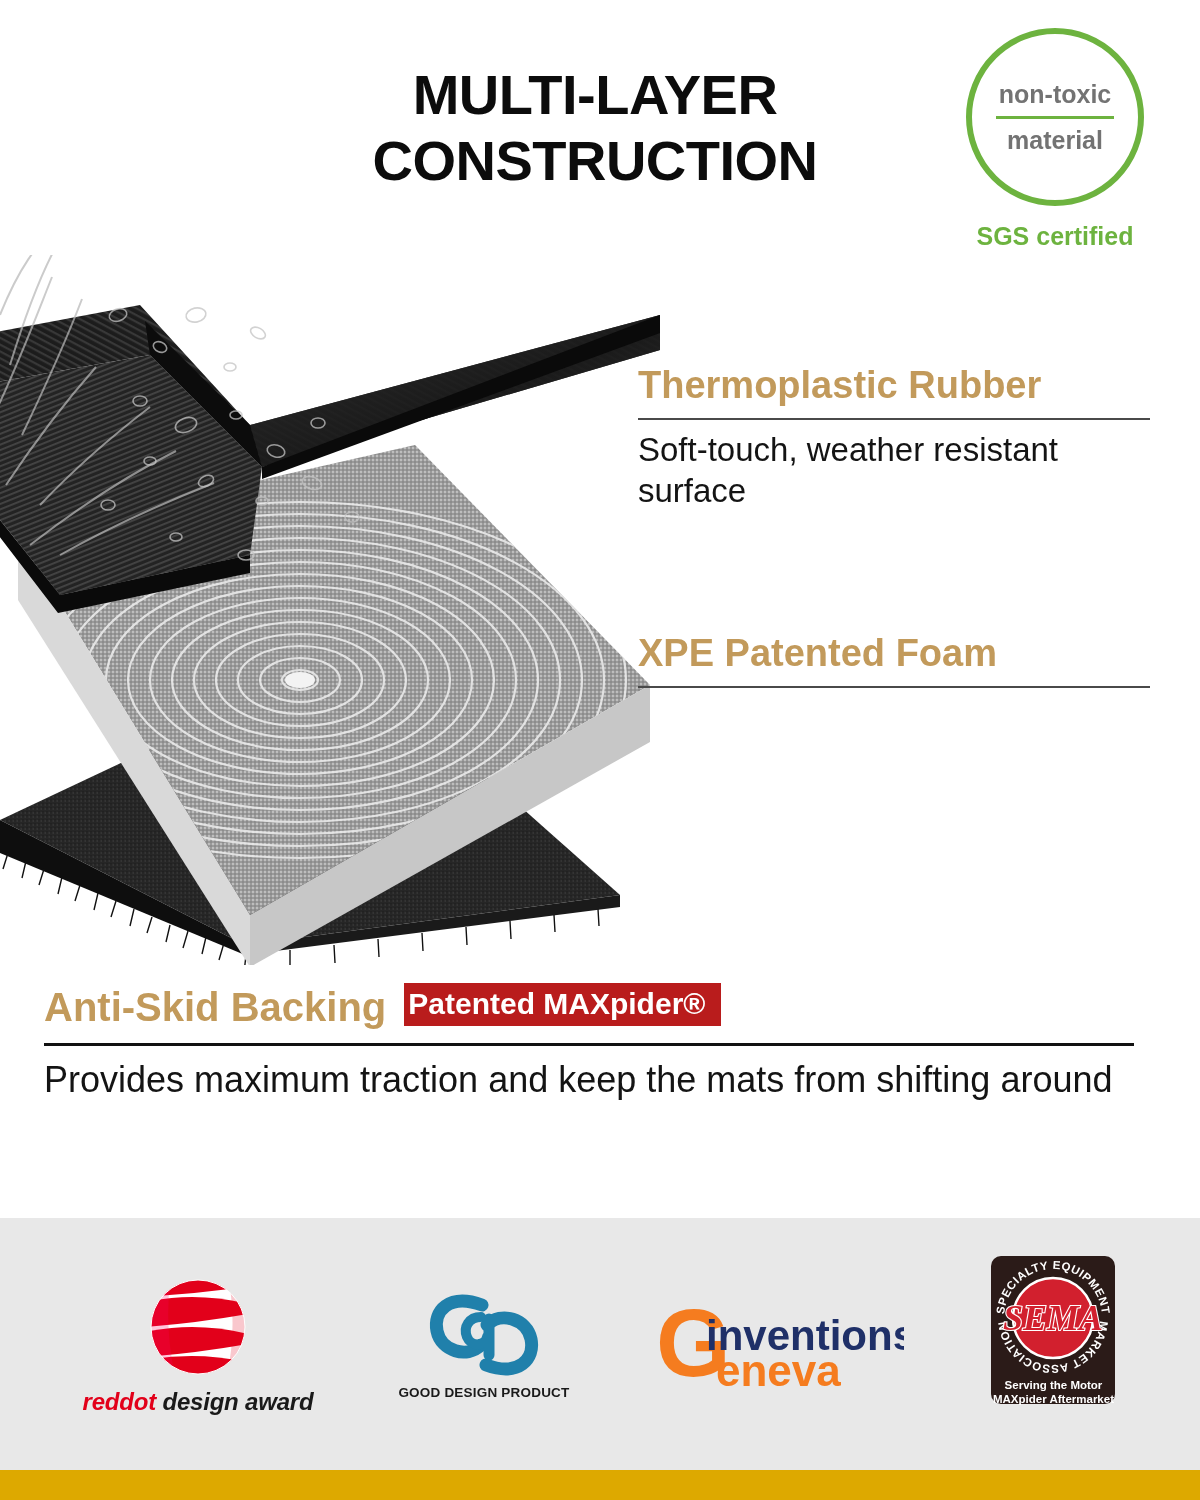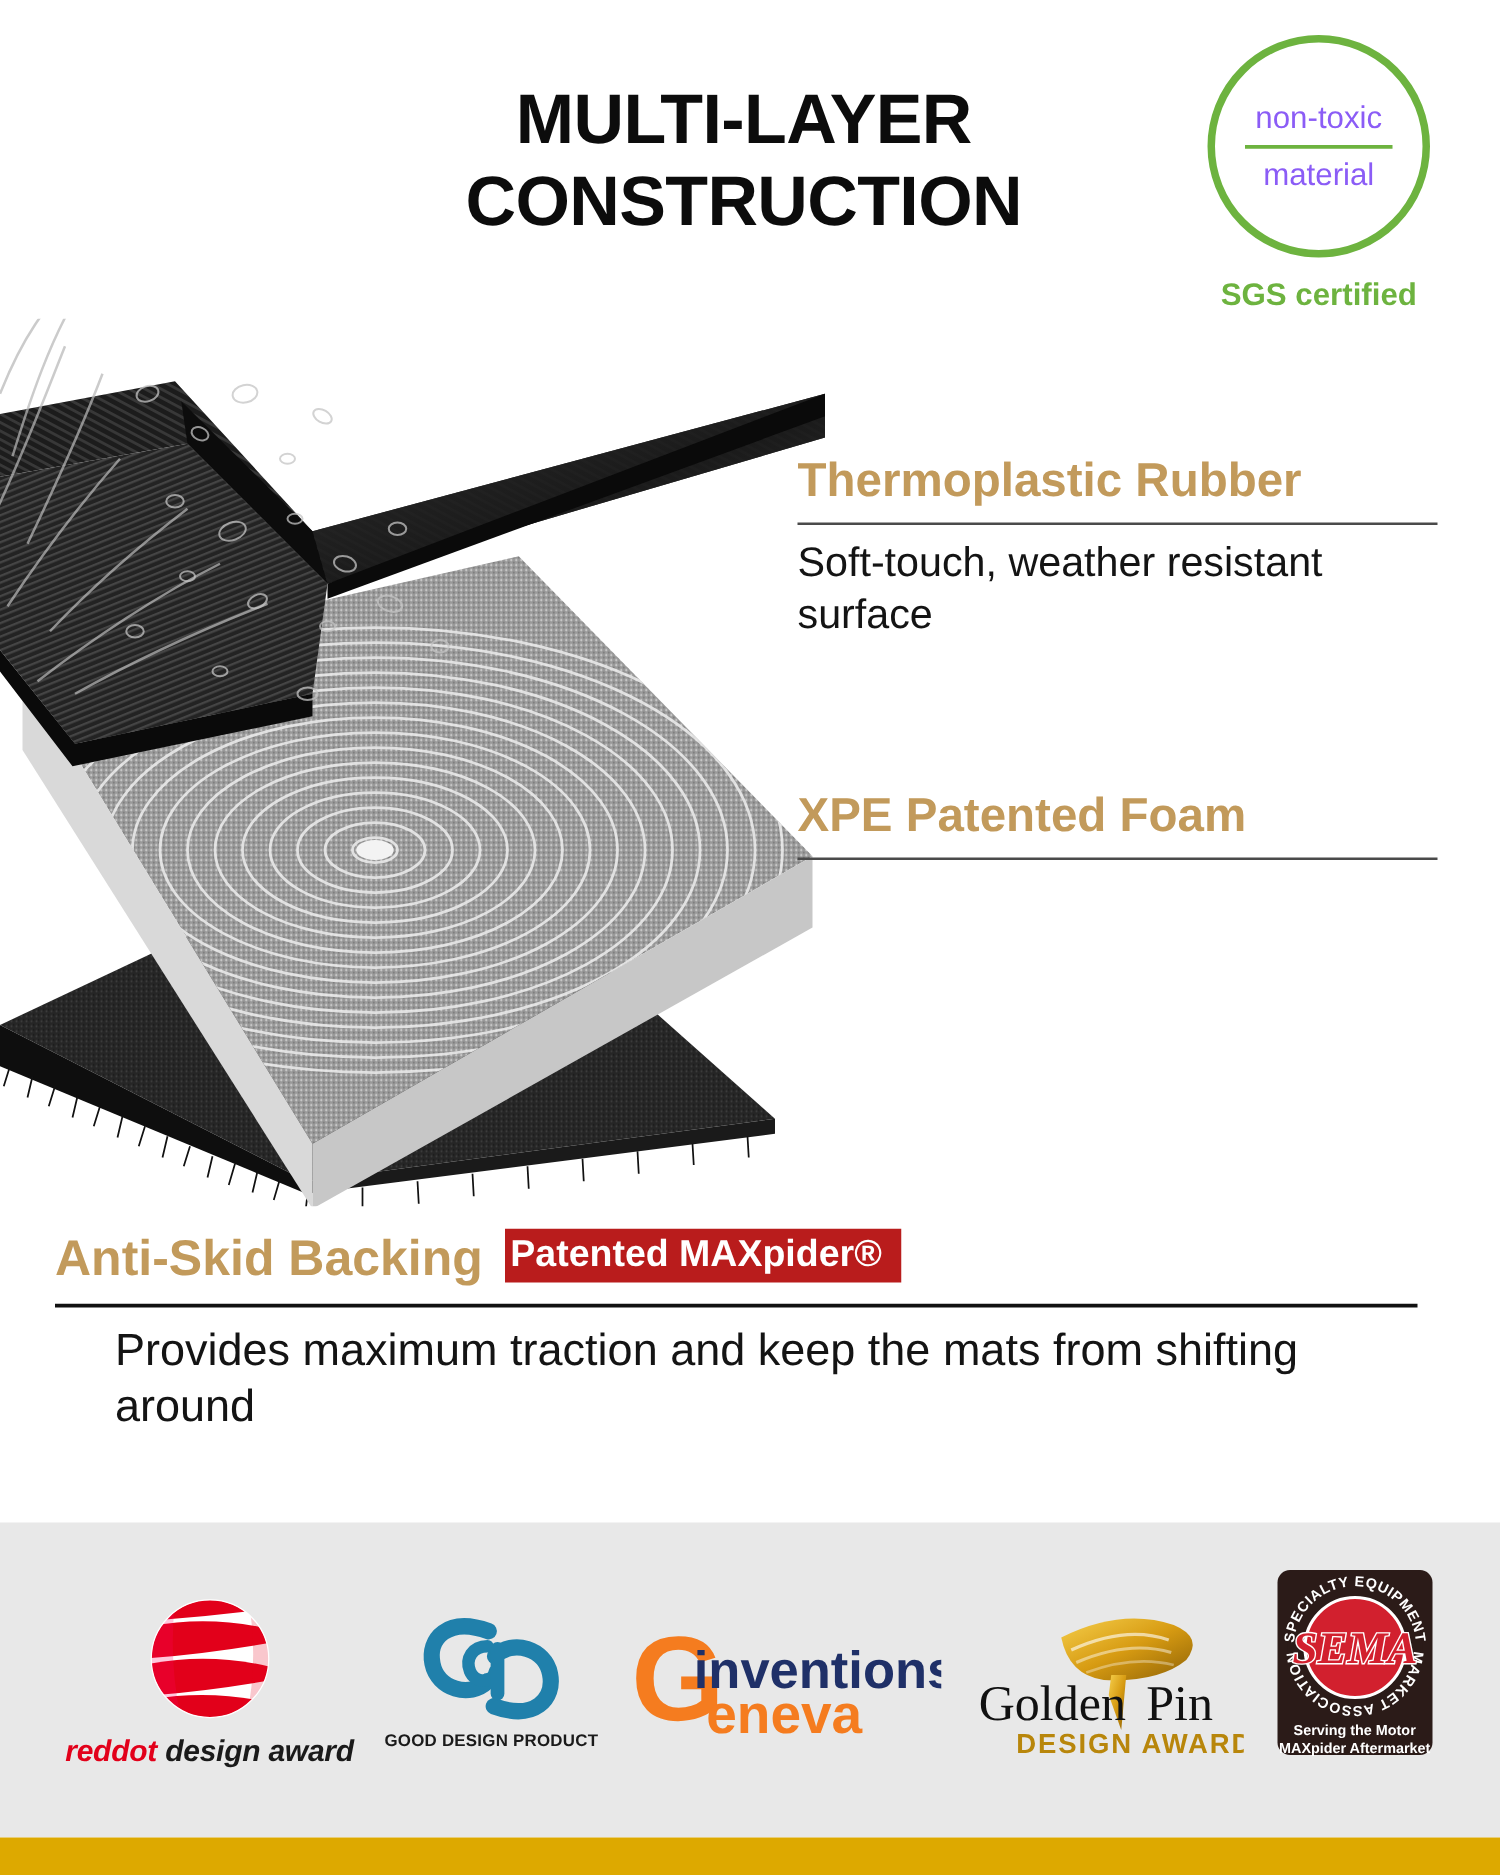--- a/index.html
+++ b/index.html
@@ -27,21 +27,21 @@
   .badge-wrap { position: absolute; left: 950px; top: 28px; width: 210px; }
   .badge-circle {
     width: 178px; height: 178px;
     margin: 0 auto;
     border: 6px solid #6DB33F;
     border-radius: 50%;
     display: flex; flex-direction: column;
     align-items: center; justify-content: center;
   }
   .badge-line1, .badge-line2 {
-    color: #8b5cf6; font-weight: normal; font-size: 25px; line-height: 1.15;
+    color: #737373; font-weight: bold; font-size: 25px; line-height: 1.15;
   }
   .badge-rule {
     width: 118px; height: 3px; background: #6DB33F; margin: 7px 0;
   }
   .badge-caption {
     margin-top: 16px; text-align: center;
     color: #6DB33F; font-weight: bold; font-size: 25px;
   }
 
   
@@ -70,21 +70,21 @@
   #sec-skid .sec-head { font-size: 40px; }
   .patent-badge {
     background: #b91c1c; color: #ffffff;
     font-size: 30px; font-weight: bold;
     padding: 4px 16px 6px 4px;
     line-height: 1.1;
     white-space: nowrap;
     position: relative; top: -3px;
   }
   #sec-skid .sec-rule { background: #111; height: 3px; margin-top: 14px; }
-  #sec-skid .sec-body { font-size: 36px; line-height: 1.24; margin-top: 12px; margin-left: 48px; }
+  #sec-skid .sec-body { font-size: 36px; line-height: 1.24; margin-top: 12px; }
 
   
   .footer {
     position: absolute; left: 0; top: 1218px;
     width: 1200px; height: 252px;
     background: #e8e8e8;
   }
   .logos {
     position: absolute; left: 0; top: 0; width: 1200px; height: 252px;
     display: flex; align-items: center; justify-content: space-around;
@@ -298,41 +298,20 @@
       </div>
 
       <div class="logo">
         <svg width="250" height="100" viewBox="0 0 250 100">
           <text x="2" y="82" font-family="Liberation Sans, sans-serif" font-size="96" font-weight="bold" fill="#F57C1F">G</text>
           <text x="52" y="56" font-family="Liberation Sans, sans-serif" font-size="42" font-weight="bold" fill="#1F3068">inventions</text>
           <text x="62" y="92" font-family="Liberation Sans, sans-serif" font-size="44" font-weight="bold" fill="#F57C1F">eneva</text>
         </svg>
       </div>
 
-      <div class="logo">
-        <svg width="218" height="128" viewBox="0 0 218 128">
-          <defs>
-            <linearGradient id="gp" x1="0" y1="0" x2="1" y2="1">
-              <stop offset="0%" stop-color="#F5CE4B"></stop>
-              <stop offset="50%" stop-color="#D79B12"></stop>
-              <stop offset="100%" stop-color="#8F6206"></stop>
-            </linearGradient>
-          </defs>
-          <g>
-            <path d="M72,30 Q120,6 162,20 Q186,30 172,48 Q150,66 106,64 Q78,60 72,30 Z" fill="url(#gp)"></path>
-            <path d="M80,40 Q124,20 158,32" fill="none" stroke="#fff" stroke-width="2.5" opacity="0.6"></path>
-            <path d="M84,50 Q126,32 160,42" fill="none" stroke="#fff" stroke-width="2.5" opacity="0.45"></path>
-            <path d="M92,58 Q130,44 162,52" fill="none" stroke="#fff" stroke-width="2.2" opacity="0.35"></path>
-            <path d="M112,60 L124,60 L120,104 L110,76 Z" fill="url(#gp)"></path>
-          </g>
-          <text x="6" y="96" font-family="Liberation Serif, serif" font-size="40" fill="#111">Golden</text>
-          <text x="140" y="96" font-family="Liberation Serif, serif" font-size="40" fill="#111">Pin</text>
-          <text x="36" y="122" font-family="Liberation Sans, sans-serif" font-size="22" font-weight="bold" fill="#B8860B" letter-spacing="1.5">DESIGN AWARD</text>
-        </svg>
-      </div>
 
       <div class="logo">
         <svg width="128" height="152" viewBox="0 0 128 152">
           <rect x="2" y="2" width="124" height="148" rx="10" fill="#2B1B18"></rect>
           <circle cx="64" cy="64" r="54" fill="#2B1B18"></circle>
           <circle cx="64" cy="64" r="40" fill="#D2202E"></circle>
           <circle cx="64" cy="64" r="40" fill="none" stroke="#fff" stroke-width="2.5"></circle>
           <defs>
             <path id="arcTop" d="M 64,64 m -49,0 a 49,49 0 1,1 98,0" fill="none"></path>
             <path id="arcBot" d="M 64,64 m 47,0 a 47,47 0 1,1 -94,0" fill="none"></path>

